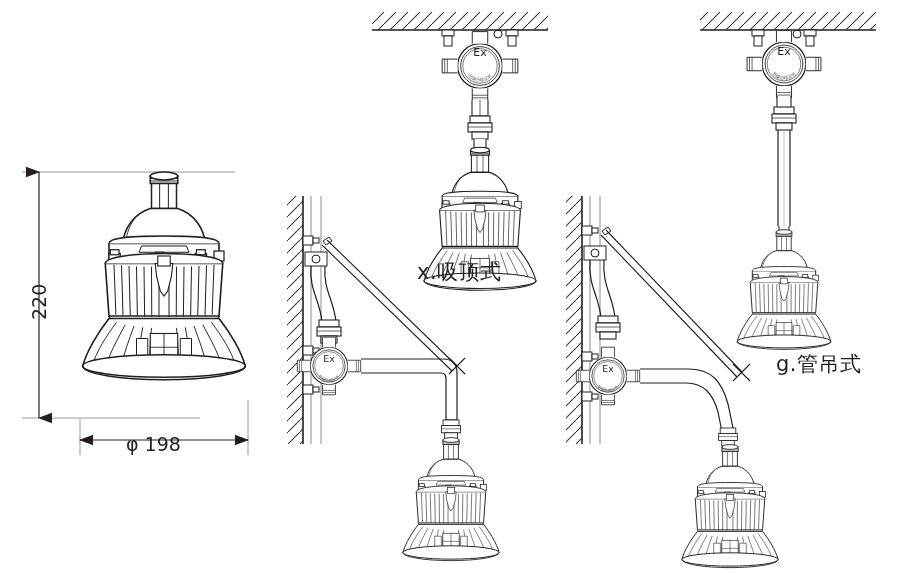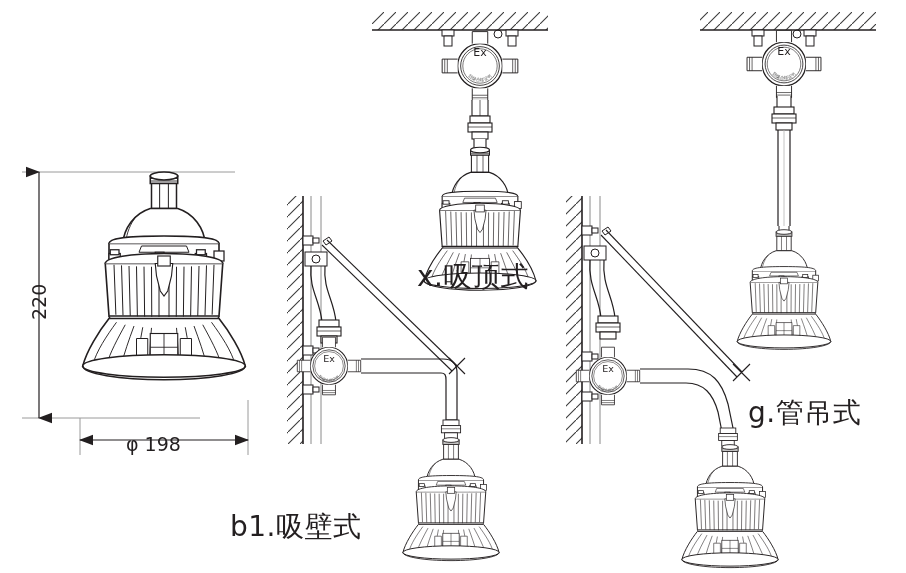--- a/index.html
+++ b/index.html
@@ -2,21 +2,21 @@
 <html><head>
 <meta charset="utf-8">
 <style>
   html,body{margin:0;padding:0;background:#ffffff;}
   body{width:906px;height:573px;font-family:"DejaVu Sans","Liberation Sans",sans-serif;overflow:hidden;}
   #stage{position:relative;width:878px;height:573px;background:#fff;border-radius:27px;}
   svg{display:block;}
   .cap-label{
     position:absolute;
     font-family:"DejaVu Sans","Liberation Sans",sans-serif;
-    font-size:28px;
+    font-size:21px;
     color:#231f20;
     white-space:nowrap;
     letter-spacing:0.5px;
   }
   .dim-label{
     position:absolute;
     font-family:"DejaVu Sans","Liberation Sans",sans-serif;
     font-size:19px;
     color:#231f20;
     white-space:nowrap;
@@ -382,18 +382,17 @@
     </text>
   </g>
 </svg>
 
   <div class="dim-label dim-vert" style="left:28px; top:320px;">220</div>
 
   <div class="dim-label" style="left:126px; top:433px;">φ 198</div>
 
   <div class="cap-label" style="left:417px; top:258px;">x.吸顶式</div>
 
-  <div class="cap-label" style="left:230px; top:508px;">b1.吸壁式</div>
-
-
-  <div class="cap-label" style="left:748px; top:350px;margin-top:44px;">g.管吊式</div>
+
+
+  <div class="cap-label" style="left:776px; top:350px;">g.管吊式</div>
 
 </div>
 
 </body></html>

